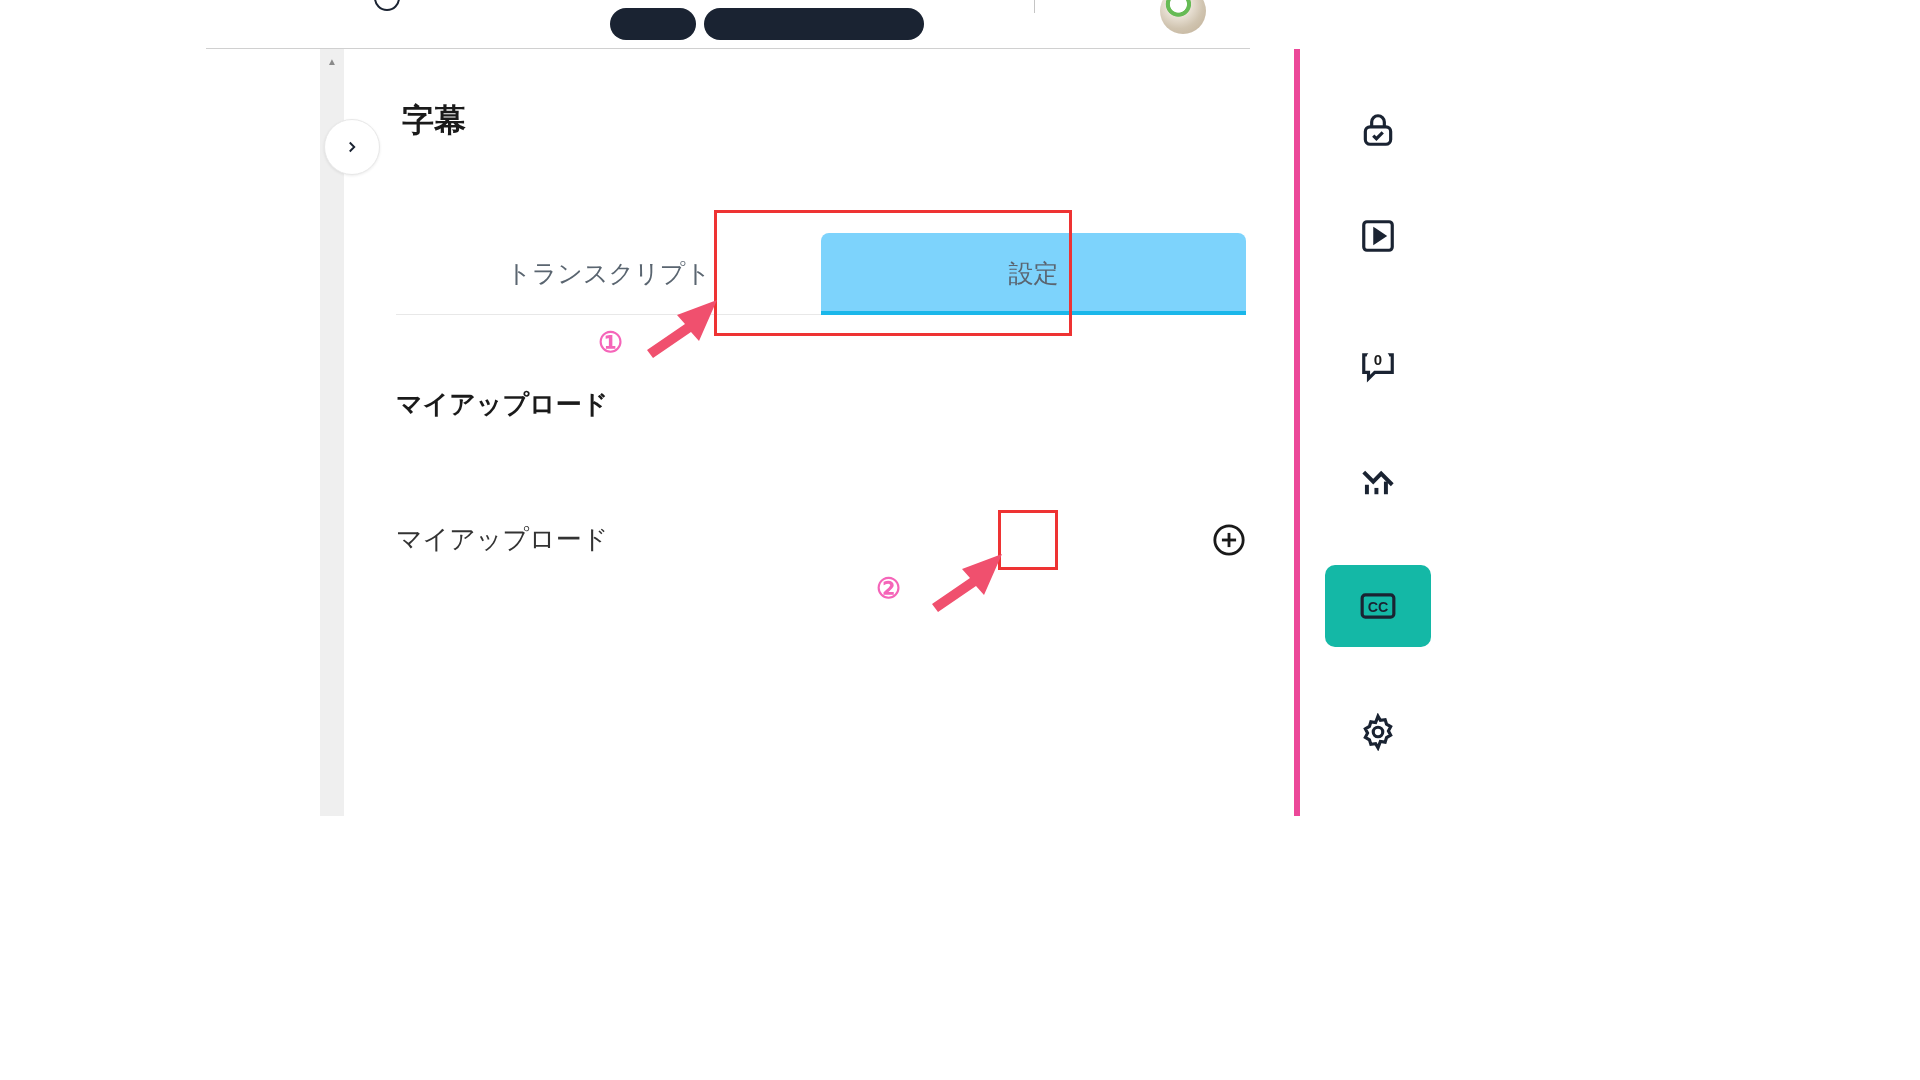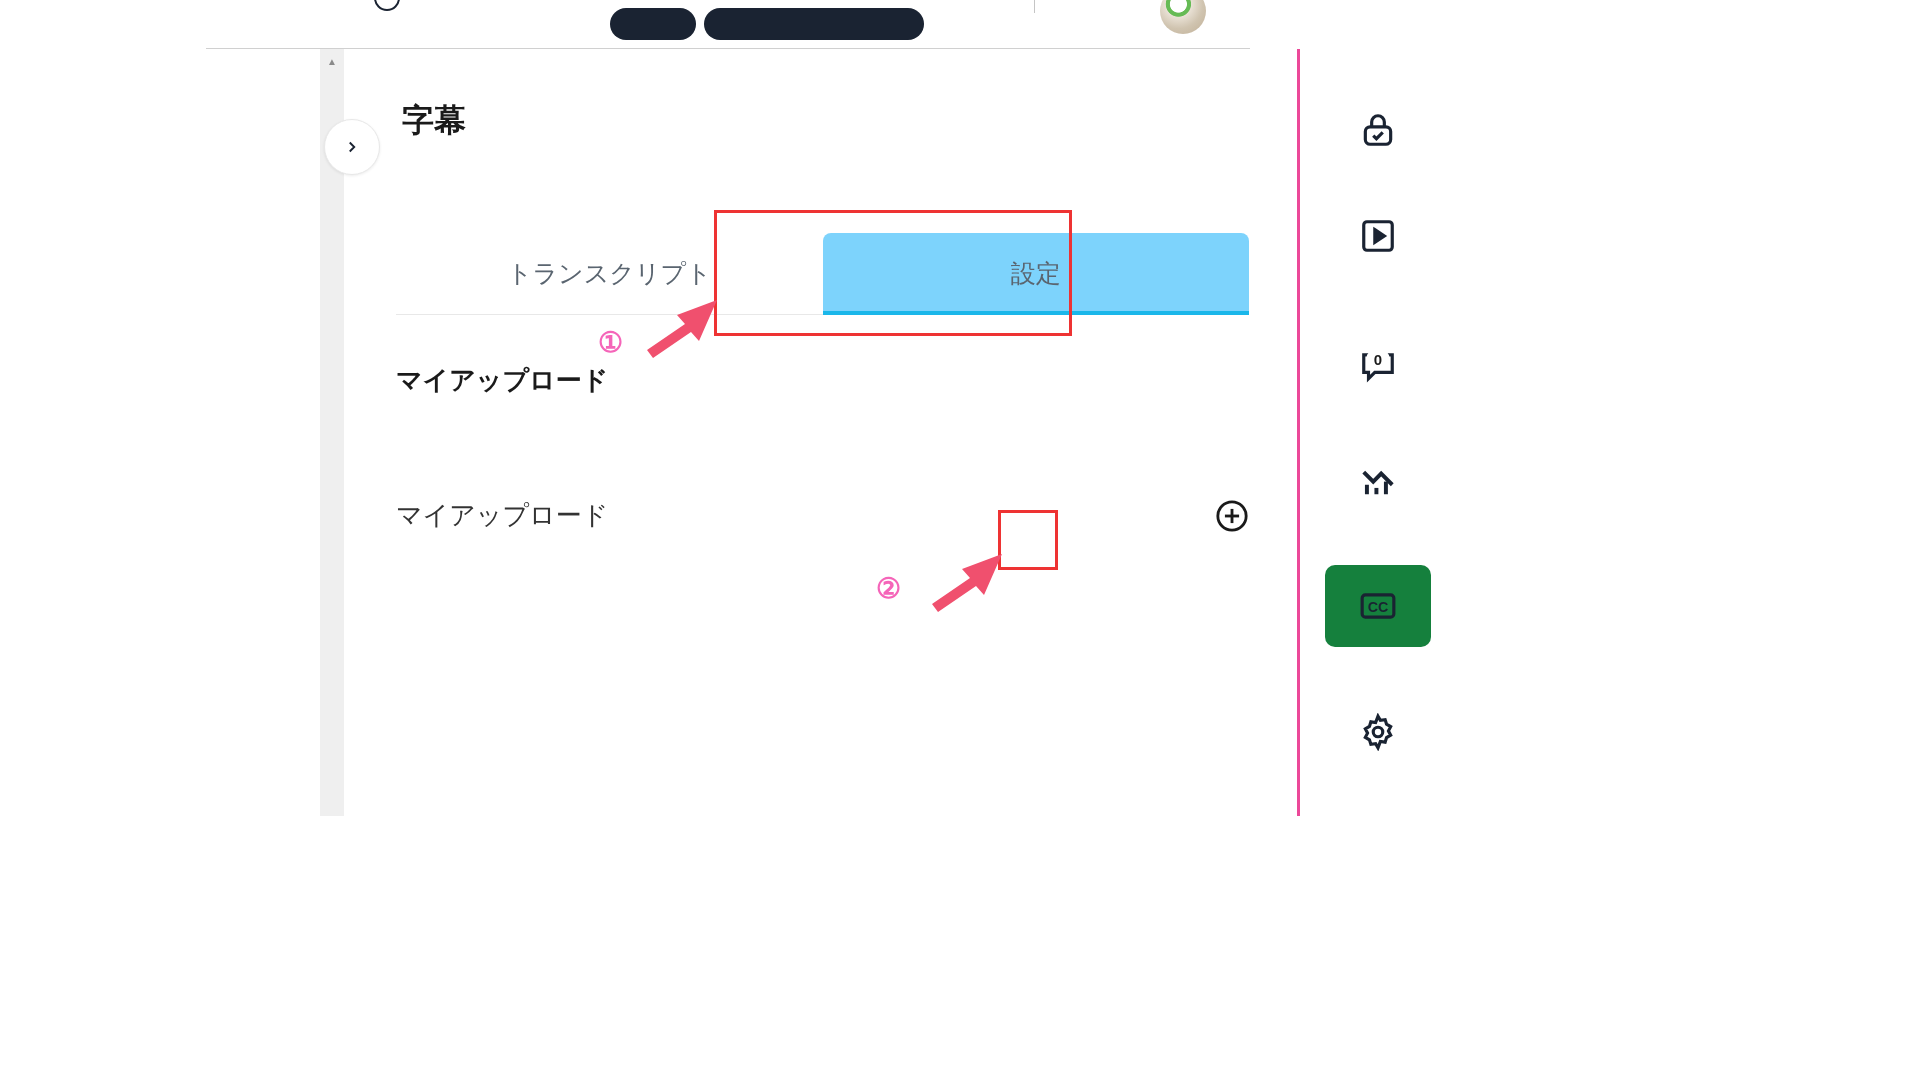--- a/index.html
+++ b/index.html
@@ -13,43 +13,43 @@
     .info-icon { width: 26px; height: 26px; border-radius: 50%; border: 2px solid #1a2332; position: absolute; left: 374px; top: -15px; }
     .divider-line { position: absolute; top: -15px; left: 1034px; width: 1px; height: 28px; background: #c5c5c5; }
     
     .hr { height: 1px; background: #d0d0d0; margin: 0 206px 0 206px; }
     
     .layout { display: flex; height: calc(100% - 49px); margin-left: 320px; }
     
     .scrollbar { width: 24px; background: #efefef; position: relative; }
     .scroll-btn { height: 24px; display: flex; align-items: center; justify-content: center; color: #8a8a8a; font-size: 10px; }
     
-    .main { flex: 1; padding: 50px 48px 0 52px; position: relative; border-right: 3px solid #ec4899; }
+    .main { flex: 1; padding: 50px 48px 0 52px; position: relative; border-right: 6px solid #ec4899; }
     
     .chevron-btn { position: absolute; left: -20px; top: 70px; width: 56px; height: 56px; border-radius: 50%; background: #fff; border: 1px solid #e8e8e8; display: flex; align-items: center; justify-content: center; box-shadow: 0 1px 3px rgba(0,0,0,0.08); cursor: pointer; }
     .chevron-btn svg { width: 18px; height: 18px; }
     
     .page-title { font-size: 32px; font-weight: 700; color: #1a1a1a; margin-bottom: 90px; margin-left: 6px; }
     
-    .tabs { display: flex; border-bottom: 1px solid #e8e8e8; margin-bottom: 48px; position: relative; }
+    .tabs { display: flex; border-bottom: 1px solid #e8e8e8; margin-bottom: 72px; position: relative; }
     .tab { flex: 1; text-align: center; padding: 24px 0; font-size: 25px; color: #5a6570; cursor: pointer; }
     .tab.active { background: #7dd3fc; border-radius: 8px 8px 0 0; position: relative; }
     .tab-underline { position: absolute; bottom: -1px; height: 4px; background: #1ab7ea; }
     
     .section-head { font-size: 26px; font-weight: 600; color: #1a1a1a; margin-bottom: 100px; }
     
     .upload-row { display: flex; align-items: flex-end; justify-content: space-between; }
     .upload-label { font-size: 26px; color: #333; }
     .add-btn { width: 34px; height: 34px; display: flex; align-items: center; justify-content: center; cursor: pointer; }
     .add-btn svg { width: 34px; height: 34px; }
     
     .sidebar { width: 156px; display: flex; flex-direction: column; align-items: center; padding-top: 60px; gap: 64px; }
     .sb-icon { width: 42px; height: 42px; display: flex; align-items: center; justify-content: center; cursor: pointer; position: relative; }
     .sb-icon svg { width: 38px; height: 38px; }
-    .sb-icon.active { background: #15803d; border-radius: 10px; width: 106px; height: 82px; }
+    .sb-icon.active { background: #14b8a6; border-radius: 10px; width: 106px; height: 82px; }
     .badge { background: #fff; color: #1a1a1a; font-size: 15px; font-weight: 600; border-radius: 12px; padding: 2px 8px; margin-top: -50px; }
     
     .highlight-box { border: 3px solid #ee3333; position: absolute; pointer-events: none; }
     .hl1 { left: 714px; top: 210px; width: 358px; height: 126px; }
     .hl2 { left: 998px; top: 510px; width: 60px; height: 60px; }
     
     .arrow { position: absolute; pointer-events: none; }
     .arrow svg { width: 90px; height: 60px; }
     .ar1 { left: 627px; top: 300px; }
     .ar2 { left: 912px; top: 554px; }

